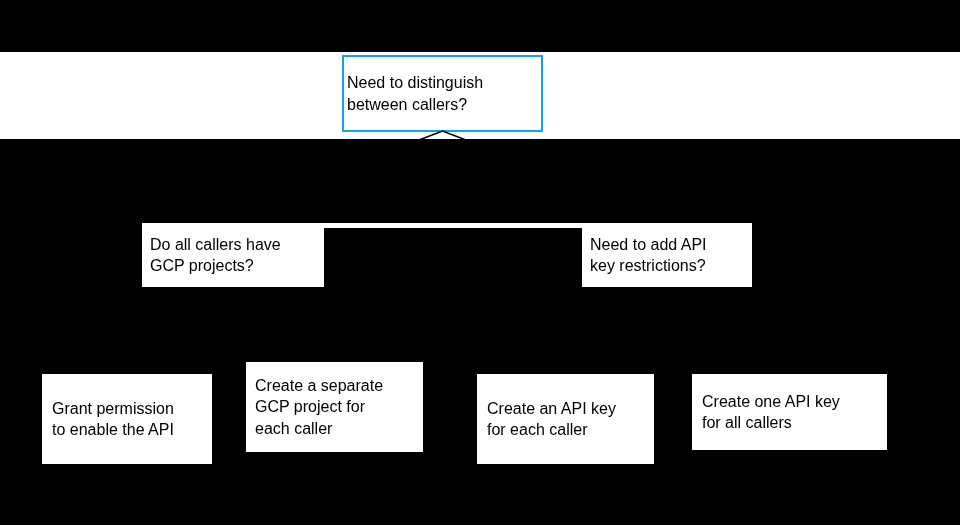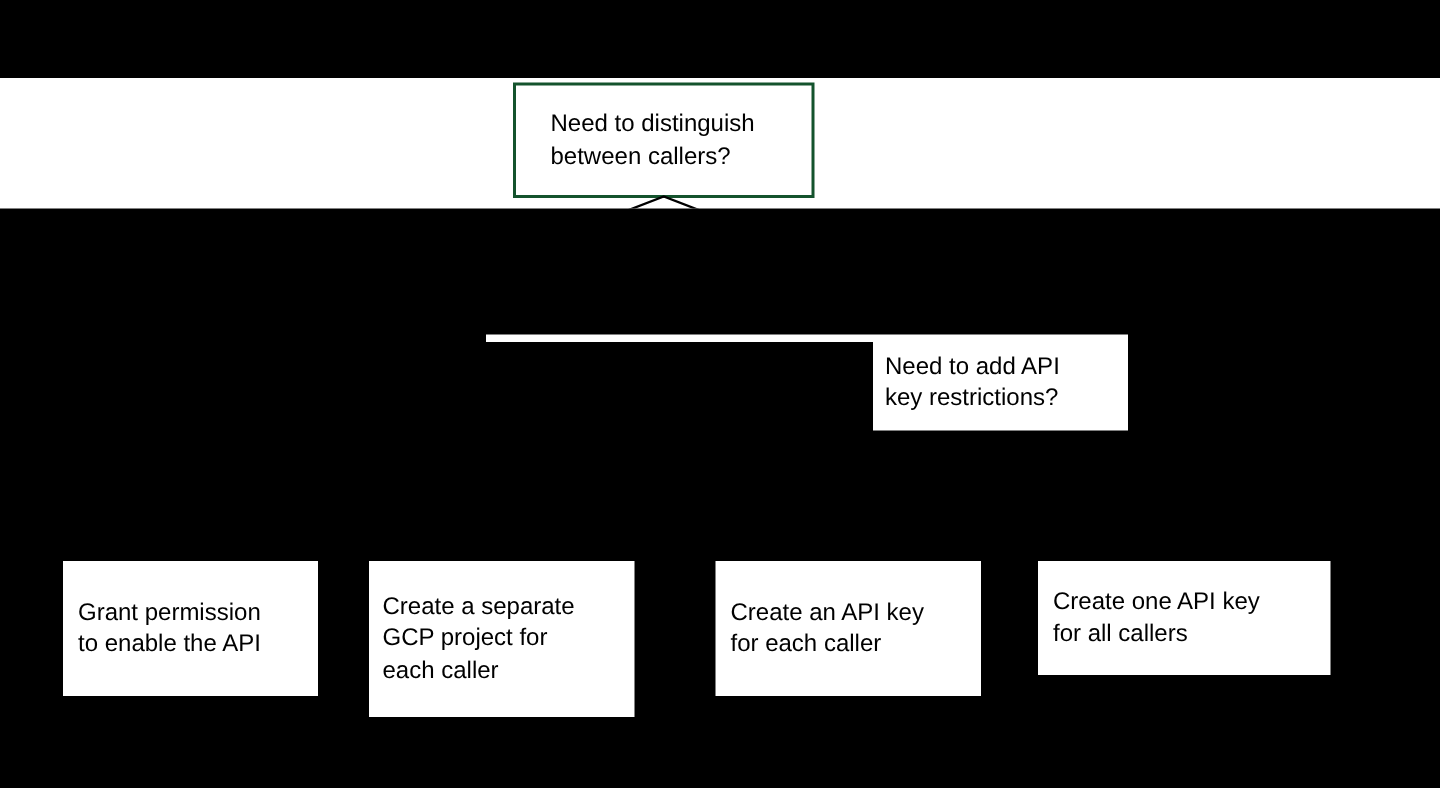--- a/index.html
+++ b/index.html
@@ -43,22 +43,22 @@
   }
   .node .label {
     white-space: pre;
     text-align: left;
   }
   .node-root {
     left: 342px;
     top: 55px;
     width: 201px;
     height: 77px;
-    border: 2px solid #14532d;
-    padding-left: 23px;
+    border: 2px solid #0ea5e9;
+    padding-left: 3px;
     padding-right: 4px;
   }
   .node-q-left {
     left: 142px;
     top: 223px;
     width: 182px;
     height: 64px;
     padding-left: 8px;
     padding-right: 4px;
   }
@@ -74,23 +74,23 @@
     left: 30px;
     top: 374px;
     width: 170px;
     height: 90px;
     padding-left: 10px;
     padding-right: 4px;
     margin-left: 12px;
   }
   .node-out-2 {
     left: 246px;
-    top: 374px;
+    top: 362px;
     width: 177px;
-    height: 104px;
+    height: 90px;
     padding-left: 9px;
     padding-right: 4px;
   }
   .node-out-3 {
     left: 477px;
     top: 374px;
     width: 177px;
     height: 90px;
     padding-left: 10px;
     padding-right: 4px;
@@ -123,20 +123,24 @@
 
   <div class="node node-root">
     <span class="label">Need to distinguish
 between callers?</span>
   </div>
 
   <svg class="branch-lines" viewBox="0 0 960 139" xmlns="http://www.w3.org/2000/svg">
     <polyline points="419,140 442.5,131 466,140" fill="none" stroke="#000000" stroke-width="1.6"></polyline>
   </svg>
 
+  <div class="node node-q-left">
+    <span class="label">Do all callers have
+GCP projects?</span>
+  </div>
 
   <div class="node node-q-right">
     <span class="label">Need to add API
 key restrictions?</span>
   </div>
 
   <div class="node node-out-1">
     <span class="label">Grant permission
 to enable the API</span>
   </div>

